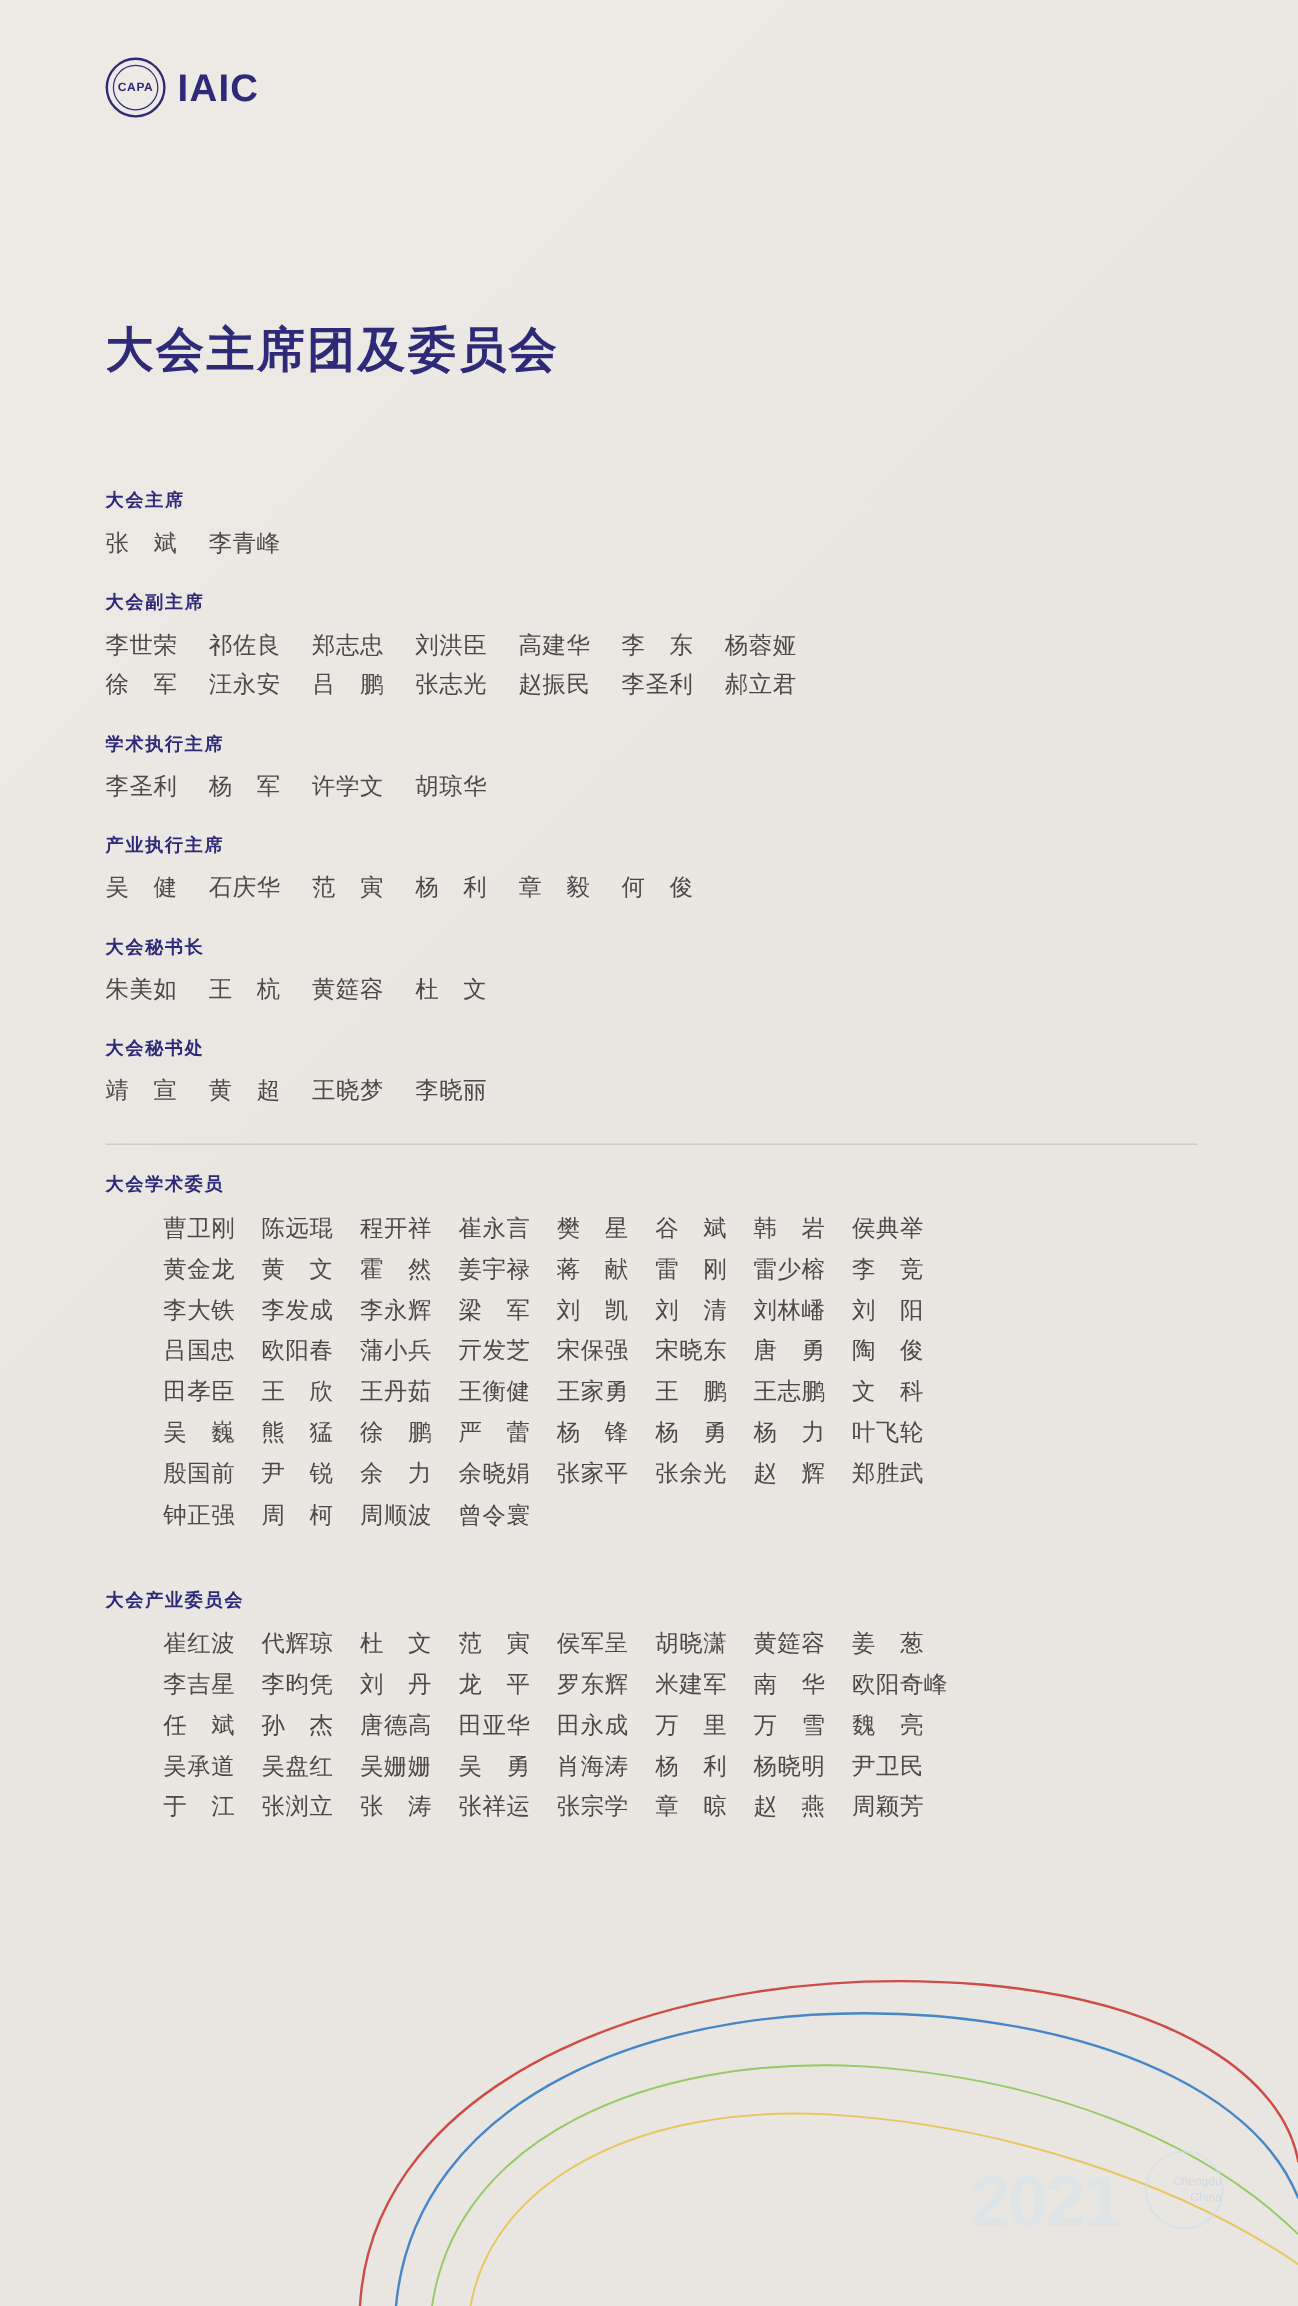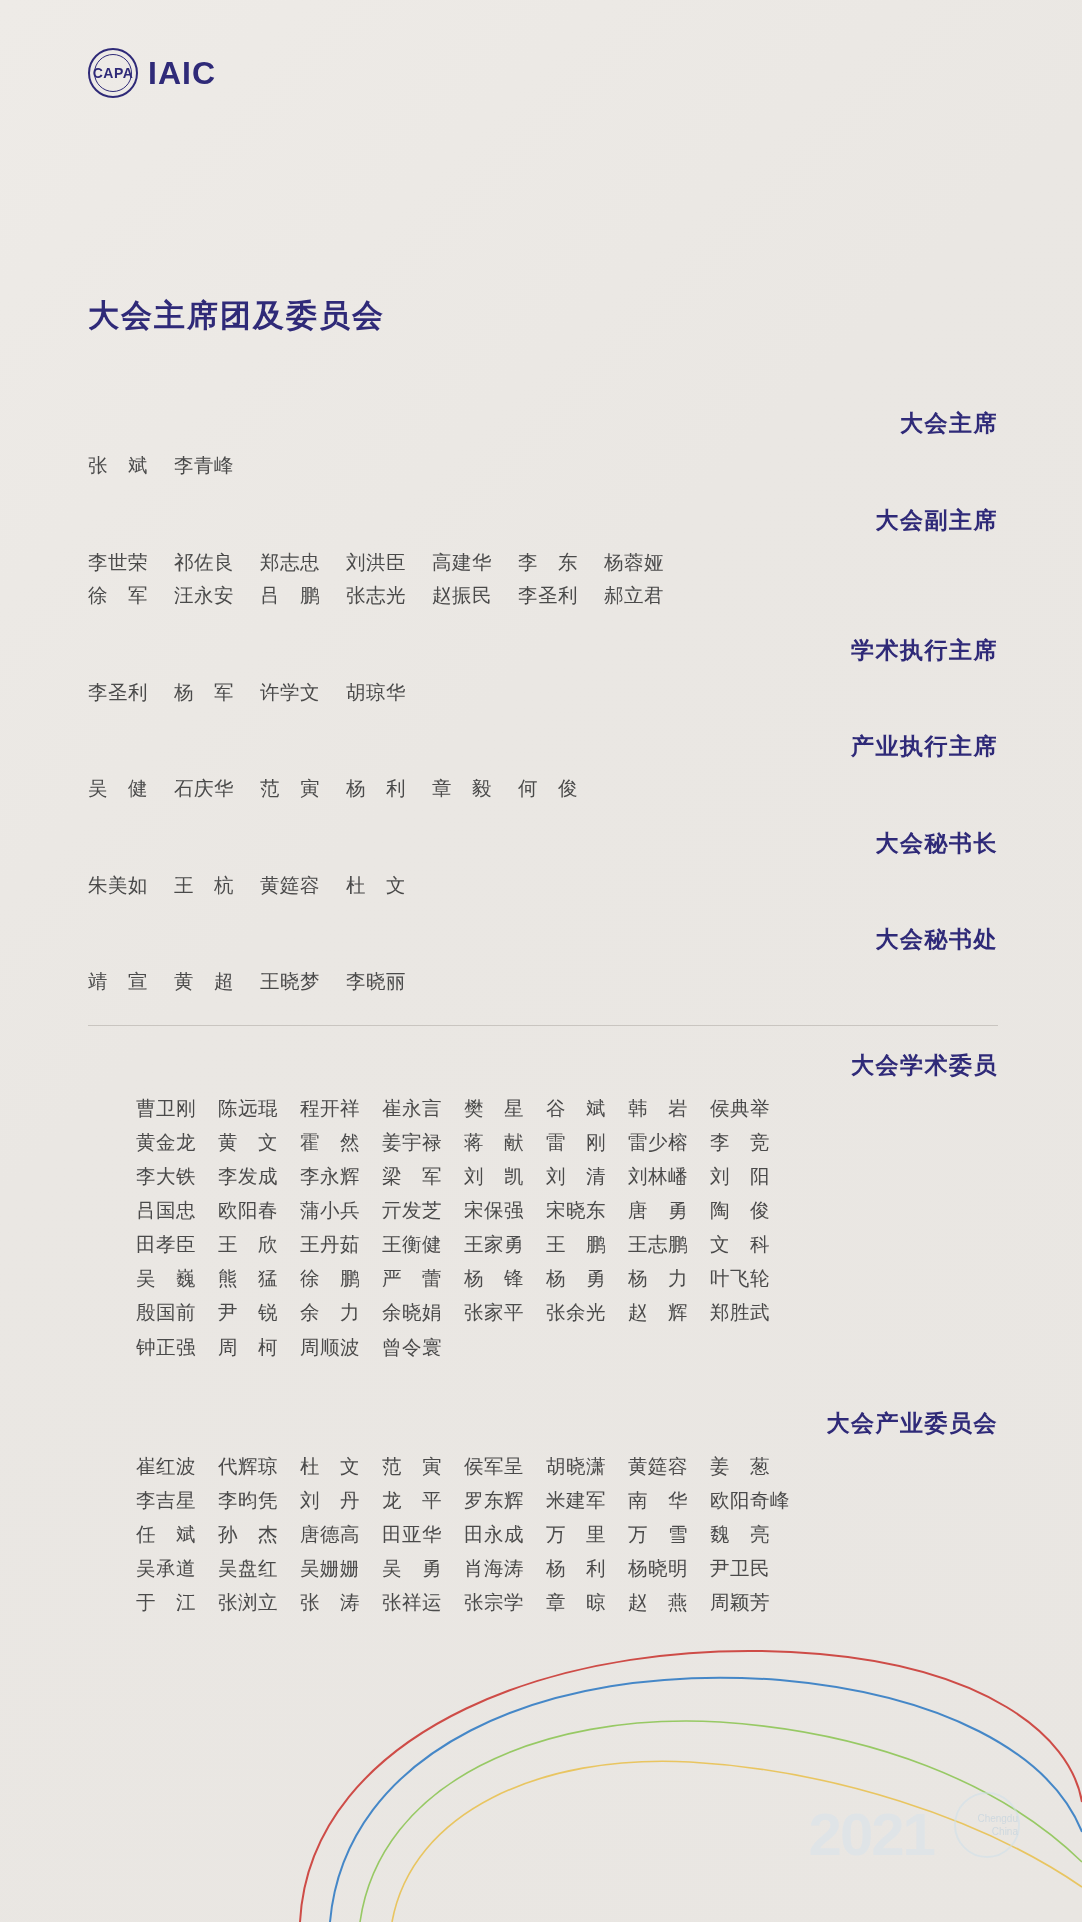--- a/index.html
+++ b/index.html
@@ -44,65 +44,63 @@
     box-sizing: border-box;
   }
   .logo-seal::before {
     content: "";
     position: absolute;
     left: 4px; top: 4px; right: 4px; bottom: 4px;
     border-radius: 50%;
     border: 1px solid #2f2a78;
   }
   .logo-seal span {
-    font-size: 14px;
+    font-size: 10px;
     font-weight: bold;
     color: #2f2a78;
     letter-spacing: 0.5px;
     z-index: 2;
   }
   .logo-text {
     font-size: 32px;
     font-weight: bold;
     color: #2f2a78;
     letter-spacing: 1px;
     line-height: 1;
     font-family: "Liberation Sans", sans-serif;
   }
 
   
   .main-title {
     position: absolute;
     left: 88px;
     top: 268px;
-    font-size: 31px;
+    font-size: 40px;
     font-weight: bold;
     color: #2f2a78;
     letter-spacing: 2px;
     line-height: 1.2;
-    margin-top: 29px;
   }
 
   
   .content {
     position: absolute;
     left: 88px;
     top: 408px;
     width: 910px;
   }
   .section {
     margin-bottom: 22px;
   }
   .section-title {
-    font-size: 23px;
+    font-size: 15px;
     font-weight: bold;
     color: #2f2a78;
     letter-spacing: 1.5px;
     margin-bottom: 10px;
-    text-align: right;
   }
   .name-row {
     font-size: 19.5px;
     color: #4a4a4a;
     letter-spacing: 0.5px;
     line-height: 1.72;
     white-space: nowrap;
   }
   .name-row .nm {
     display: inline-block;

